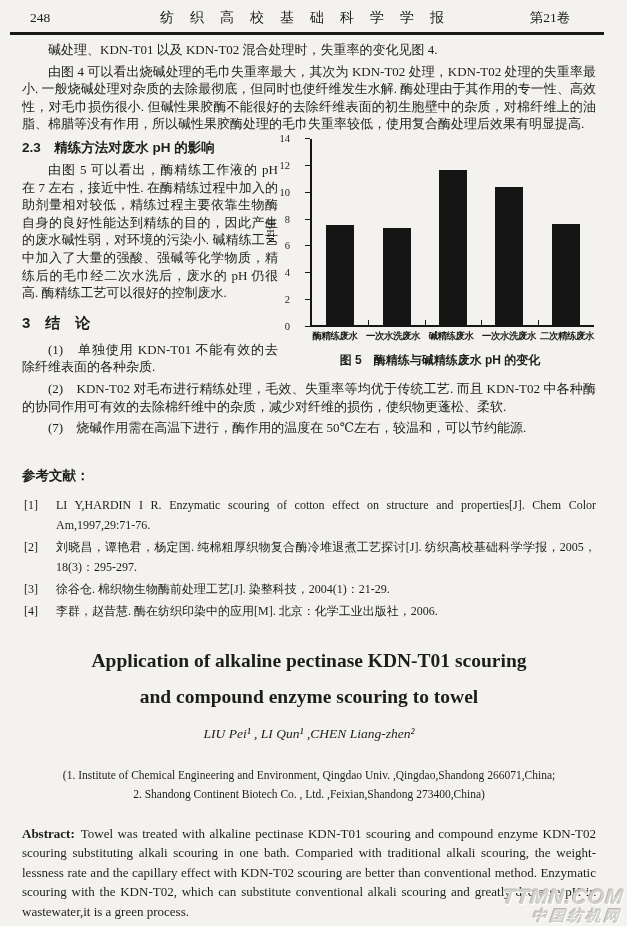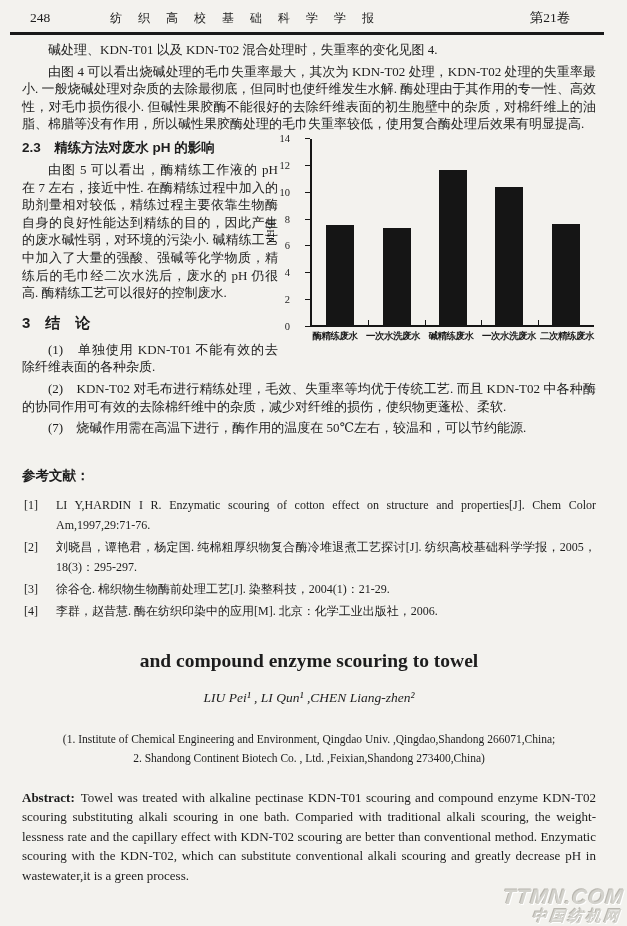--- a/index.html
+++ b/index.html
@@ -6,21 +6,21 @@
   .page{
     width:627px;height:926px;box-sizing:border-box;position:relative;overflow:hidden;
     background:#f3f2ee;
     padding:6px 31px 0 22px;
     font-family:"Liberation Serif","DejaVu Serif",serif;
     color:#1d1d1d;
   }
   
   .journal-header{display:flex;align-items:baseline;font-size:13.5px;padding:3px 6px 3px 8px;}
   .pageno{width:80px;}
-  .jtitle{flex:1;font-size:12px;letter-spacing:16px;white-space:nowrap;}
+  .jtitle{flex:1;text-align:center;font-size:14px;letter-spacing:16px;white-space:nowrap;}
   .vol{width:80px;text-align:center;white-space:nowrap;}
   .header-rule{border:0;border-top:3px solid #191919;margin:2px -8px 6px -12px;}
   
   .para{font-size:13px;line-height:17.6px;text-align:justify;text-indent:2em;margin:4px 0 0 0;}
   .h23{font-family:"Liberation Sans","DejaVu Sans",sans-serif;font-weight:bold;font-size:13.5px;margin:6px 0 2px 0;}
   .h3{font-family:"Liberation Sans","DejaVu Sans",sans-serif;font-weight:bold;font-size:15px;margin:12px 0 8px 0;}
   
   .figure{float:right;width:312px;margin:2px 0 4px 6px;position:relative;}
   .chart{position:relative;height:208px;}
   .ylabel{position:absolute;left:-26px;top:88px;transform:rotate(-90deg);font-size:11px;white-space:nowrap;}
@@ -119,20 +119,21 @@
           <div class="xtick" style="left: 80%;"></div>
         </div>
       <div class="xlabels">
           <span class="xlbl">酶精练废水</span>
           <span class="xlbl">一次水洗废水</span>
           <span class="xlbl">碱精练废水</span>
           <span class="xlbl">一次水洗废水</span>
           <span class="xlbl">二次精练废水</span>
         </div>
     </div>
+    <div class="fig-caption">图 5　酶精练与碱精练废水 pH 的变化</div>
   </div>
 
   <div class="h23">2.3　精练方法对废水 pH 的影响</div>
   <p class="para">由图 5 可以看出，酶精练工作液的 pH 在 7 左右，接近中性. 在酶精练过程中加入的助剂量相对较低，精练过程主要依靠生物酶自身的良好性能达到精练的目的，因此产生的废水碱性弱，对环境的污染小. 碱精练工艺中加入了大量的强酸、强碱等化学物质，精练后的毛巾经二次水洗后，废水的 pH 仍很高. 酶精练工艺可以很好的控制废水.</p>
 
   <div class="h3">3　结　论</div>
   <p class="para">(1)　单独使用 KDN-T01 不能有效的去除纤维表面的各种杂质.</p>
   <p class="para">(2)　KDN-T02 对毛布进行精练处理，毛效、失重率等均优于传统工艺. 而且 KDN-T02 中各种酶的协同作用可有效的去除棉纤维中的杂质，减少对纤维的损伤，使织物更蓬松、柔软.</p>
   <p class="para">(7)　烧碱作用需在高温下进行，酶作用的温度在 50℃左右，较温和，可以节约能源.</p>
 
@@ -148,20 +149,21 @@
   <div class="ref-item">
     <span class="ref-num">[3]</span>
     <span>徐谷仓. 棉织物生物酶前处理工艺[J]. 染整科技，2004(1)：21-29.</span>
   </div>
   <div class="ref-item">
     <span class="ref-num">[4]</span>
     <span>李群，赵昔慧. 酶在纺织印染中的应用[M]. 北京：化学工业出版社，2006.</span>
   </div>
 
   <div class="en-title">
+    <div>Application of alkaline pectinase KDN-T01 scouring</div>
     <div>and compound enzyme scouring to towel</div>
   </div>
   <div class="en-authors">LIU Pei¹ , LI Qun¹ ,CHEN Liang-zhen²</div>
   <div class="en-affil">
     <div>(1. Institute of Chemical Engineering and Environment, Qingdao Univ. ,Qingdao,Shandong 266071,China;</div>
     <div>2. Shandong Continent Biotech Co. , Ltd. ,Feixian,Shandong 273400,China)</div>
   </div>
 
   <div class="en-abstract">
     <span class="blabel">Abstract:</span><span>Towel was treated with alkaline pectinase KDN-T01 scouring and compound enzyme KDN-T02 scouring substituting alkali scouring in one bath. Comparied with traditional alkali scouring, the weight-lessness rate and the capillary effect with KDN-T02 scouring are better than conventional method. Enzymatic scouring with the KDN-T02, which can substitute conventional alkali scouring and greatly decrease pH in wastewater,it is a green process.</span>

